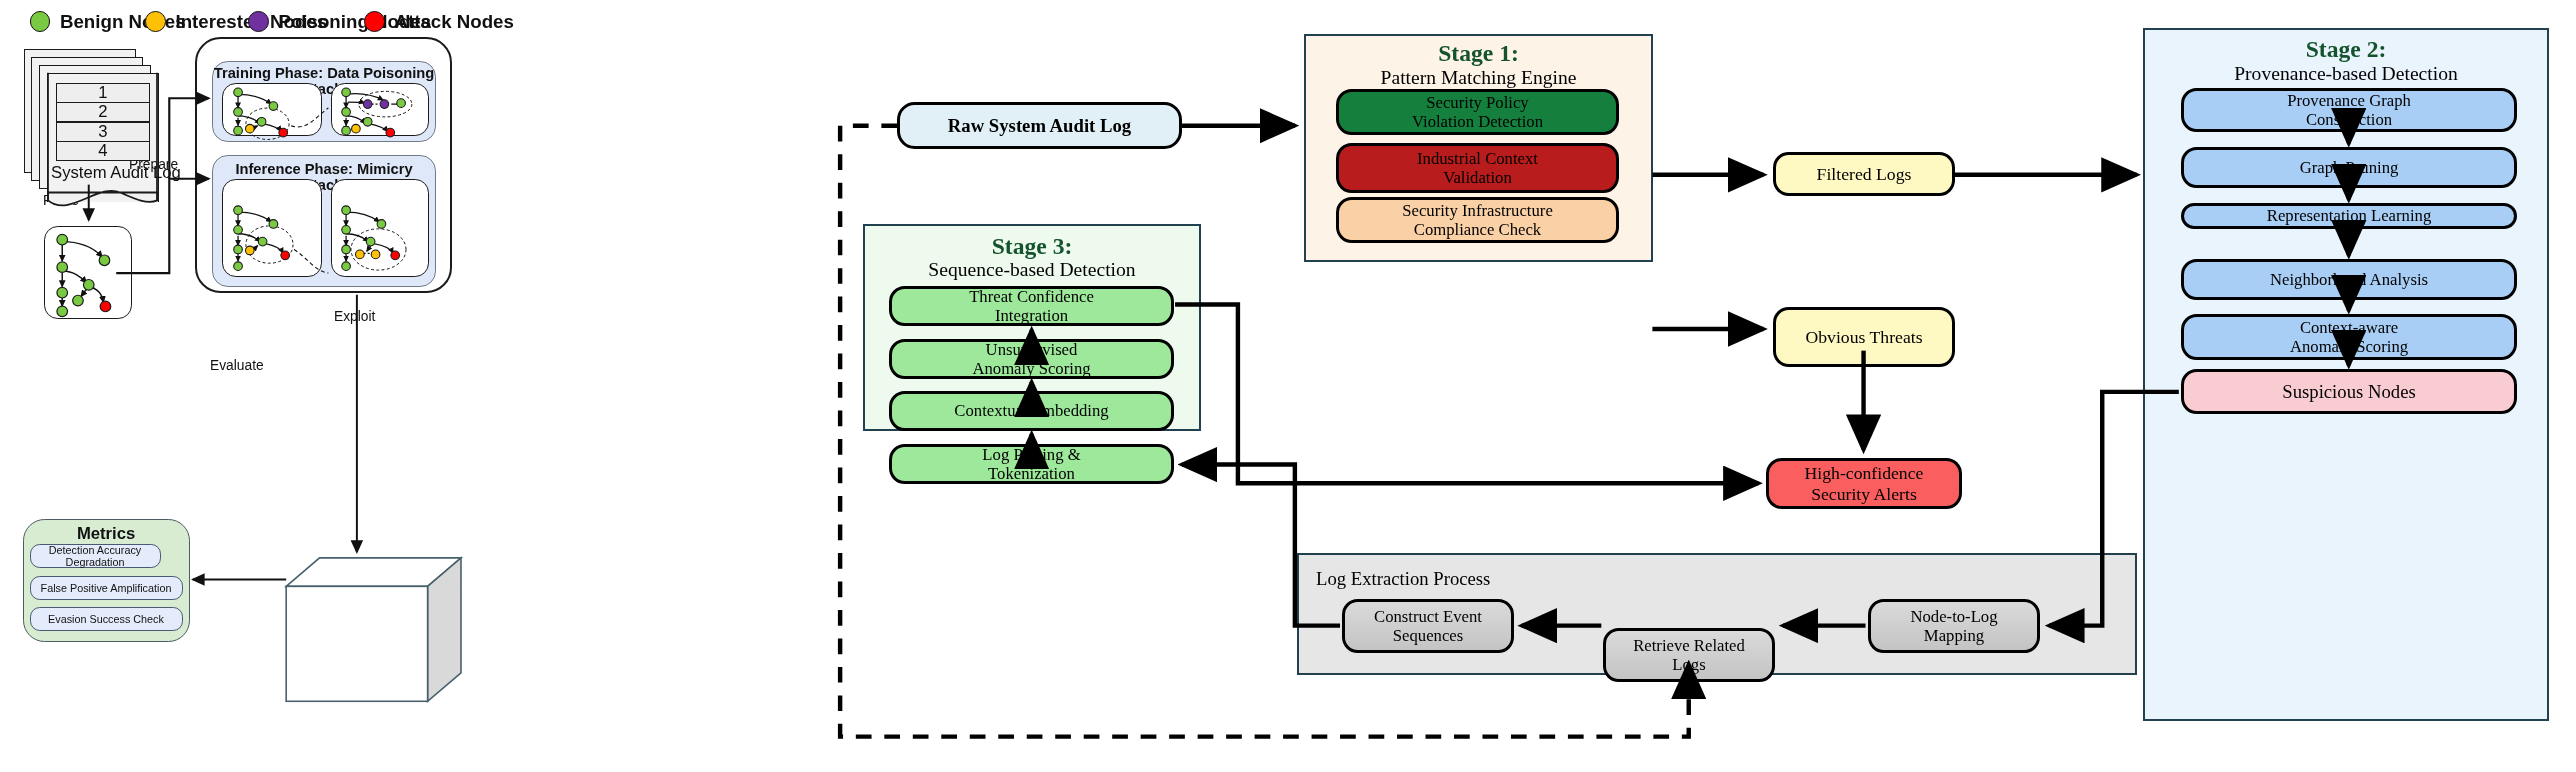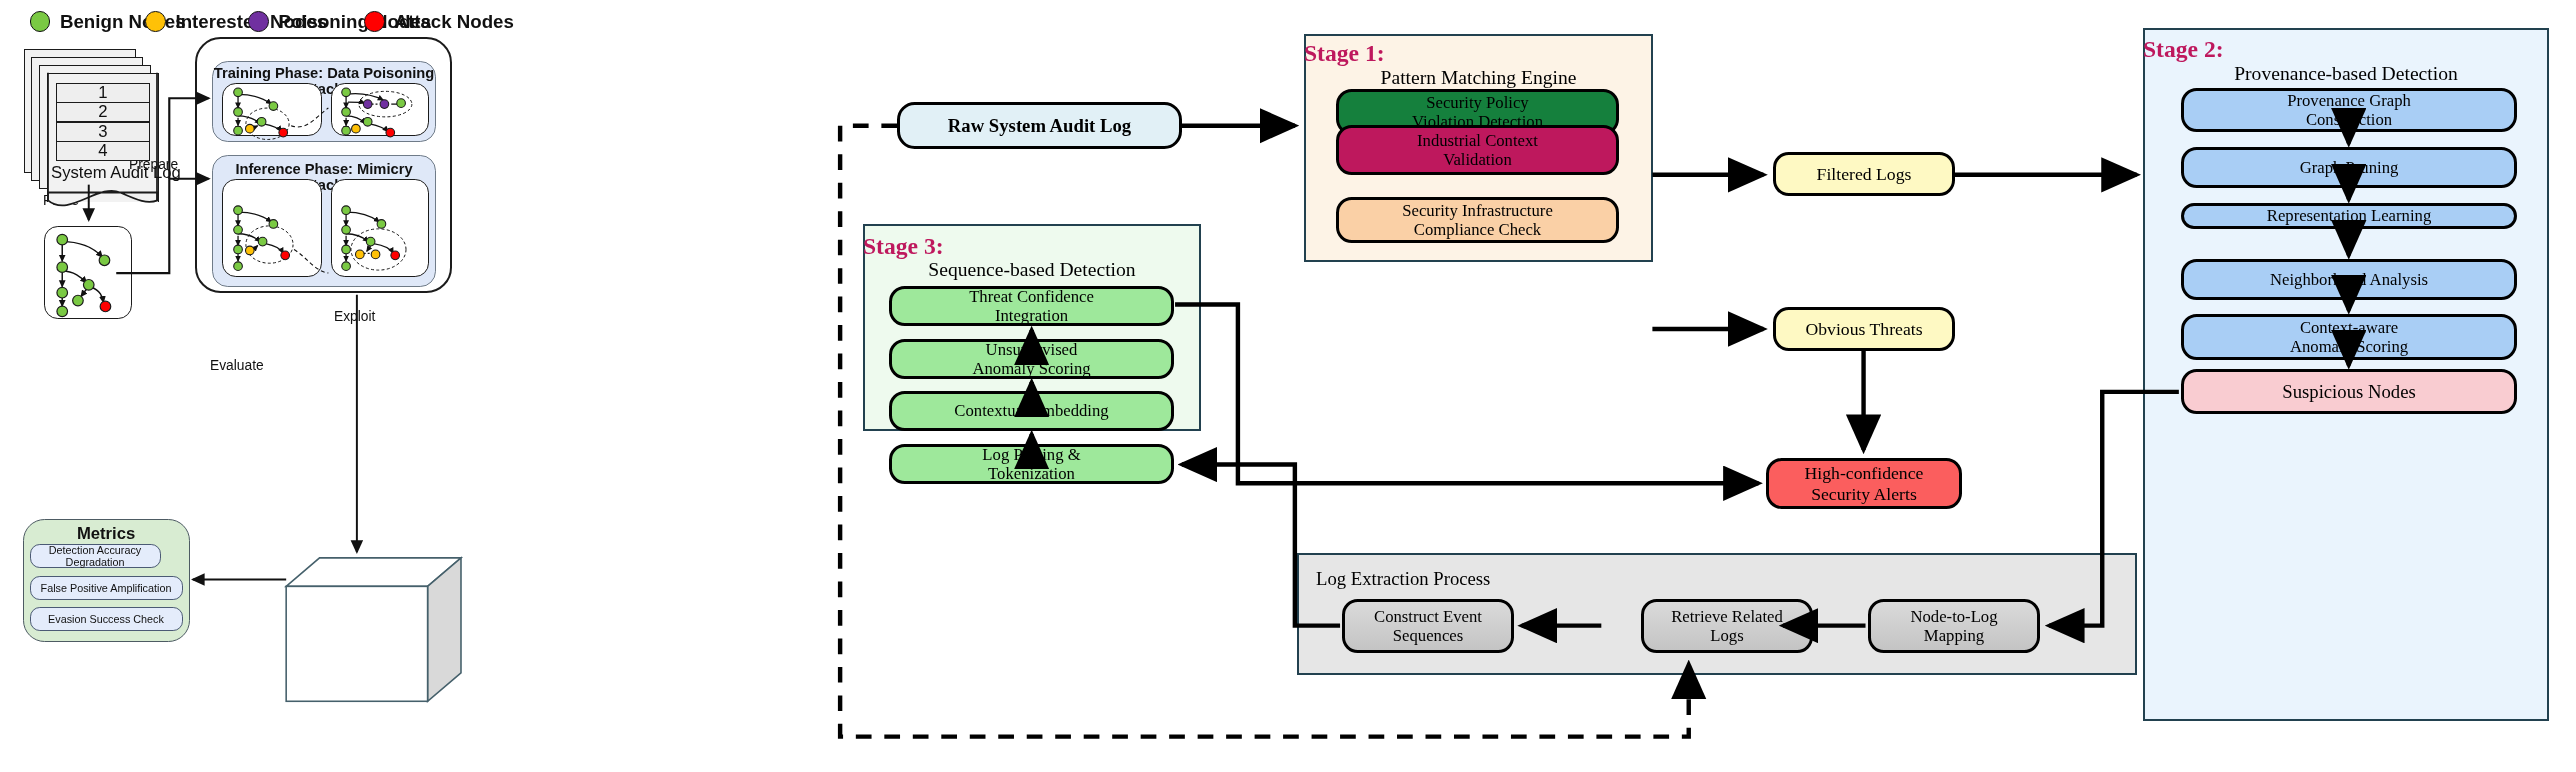--- a/index.html
+++ b/index.html
@@ -35,21 +35,21 @@
   
   .docSheet{position:absolute;background:#f2f2f2;border:1.8px solid #1b1b1b;}
   .docRow{position:absolute;background:#eeeeee;border:1.6px solid #1b1b1b;
           font-size:16.7px;color:#111;display:flex;align-items:center;justify-content:center;}
   .docCaption{position:absolute;font-size:16.7px;color:#111;white-space:nowrap;}
 
   .cube3dLabel{position:absolute;font-size:17.7px;color:#111;white-space:nowrap;}
 
   
   .stagePanel{border:2.9px solid #22414f;box-sizing:border-box;}
-  .stageTitleBig{font-size:29.5px;font-weight:700;color:#be185d;text-align:left;line-height:1.05;}
+  .stageTitleBig{font-size:29.5px;font-weight:700;color:#14532d;text-align:center;line-height:1.05;}
   .stageTitleSub{font-size:25.5px;color:#000;text-align:center;line-height:1.1;}
   .pill{border:3.3px solid #000;border-radius:15.7px;font-size:21.6px;color:#000;
         line-height:1.15;box-sizing:border-box;}
   .rawbox{border:3.3px solid #000;border-radius:17.7px;background:#e1f0f6;
           font-size:23.6px;font-weight:700;color:#000;box-sizing:border-box;}
   .greybox{border:3.3px solid #000;border-radius:15.7px;background:#fef9c3;
            font-size:22.6px;color:#000;box-sizing:border-box;}
   .redbox{border:3.3px solid #000;border-radius:15.7px;background:#fb5e5e;
           font-size:22.6px;color:#000;line-height:1.15;box-sizing:border-box;}
   .lepPanel{border:2.9px solid #22414f;background:#e6e6e6;box-sizing:border-box;}
@@ -249,21 +249,21 @@
       <circle cx="352" cy="271" r="4.4" fill="#7ac943" stroke="#1b1b1b" stroke-width="1.1"></circle>
       <circle cx="402" cy="260" r="4.4" fill="#ff0000" stroke="#1b1b1b" stroke-width="1.1"></circle>
     </g>
   </svg>
 
   <div class="stagePanel abs serif" style="left:1304px;top:34px;width:349px;height:228px;background:#fdf3e6;"></div>
   <div class="stageTitleBig abs serif" style="left:1304px;top:41px;width:349px;font-size:23.6px;">Stage 1:</div>
   <div class="stageTitleSub abs serif" style="left:1304px;top:67px;width:349px;font-size:19.6px;">Pattern Matching Engine</div>
   <div class="pill abs ctr serif" style="left:1336px;top:89px;width:283px;height:46px;background:#15803d;font-size:16.7px;white-space:pre-line;">Security Policy
 Violation Detection</div>
-  <div class="pill abs ctr serif" style="left:1336px;top:125px;width:283px;height:50px;background:#be185d;font-size:16.7px;white-space:pre-line;">Industrial Context
+  <div class="pill abs ctr serif" style="left:1336px;top:143px;width:283px;height:50px;background:#b91c1c;font-size:16.7px;white-space:pre-line;">Industrial Context
 Validation</div>
   <div class="pill abs ctr serif" style="left:1336px;top:197px;width:283px;height:46px;background:#fad0a6;font-size:16.7px;white-space:pre-line;">Security Infrastructure
 Compliance Check</div>
 
   <div class="stagePanel abs serif" style="left:863px;top:224px;width:338px;height:207px;background:#eefaee;"></div>
   <div class="stageTitleBig abs serif" style="left:863px;top:234px;width:338px;font-size:23.6px;">Stage 3:</div>
   <div class="stageTitleSub abs serif" style="left:863px;top:259px;width:338px;font-size:19.6px;">Sequence-based Detection</div>
   <div class="pill abs ctr serif" style="left:889px;top:286px;width:285px;height:40px;background:#9ee89b;font-size:16.7px;white-space:pre-line;">Threat Confidence
 Integration</div>
   <div class="pill abs ctr serif" style="left:889px;top:339px;width:285px;height:40px;background:#9ee89b;font-size:16.7px;white-space:pre-line;">Unsupervised
@@ -280,29 +280,29 @@
   <div class="pill abs ctr serif" style="left:2181px;top:147px;width:336px;height:41px;background:#a9cef5;font-size:16.7px;white-space:pre-line;">Graph Pruning</div>
   <div class="pill abs ctr serif" style="left:2181px;top:203px;width:336px;height:26px;background:#a9cef5;font-size:16.7px;white-space:pre-line;">Representation Learning</div>
   <div class="pill abs ctr serif" style="left:2181px;top:259px;width:336px;height:41px;background:#a9cef5;font-size:16.7px;white-space:pre-line;">Neighborhood Analysis</div>
   <div class="pill abs ctr serif" style="left:2181px;top:314px;width:336px;height:46px;background:#a9cef5;font-size:16.7px;white-space:pre-line;">Context-aware
 Anomaly Scoring</div>
   <div class="pill abs ctr serif" style="left:2181px;top:369px;width:336px;height:45px;background:#f9ccd1;font-size:18.7px;">Suspicious Nodes</div>
 
   <div class="rawbox abs ctr serif" style="left:897px;top:102px;width:285px;height:47px;font-size:18.7px;">Raw System Audit Log</div>
 
   <div class="greybox abs ctr serif" style="left:1773px;top:152px;width:182px;height:44px;font-size:17.7px;">Filtered Logs</div>
-  <div class="greybox abs ctr serif" style="left:1773px;top:307px;width:182px;height:44px;font-size:17.7px;">Obvious Threats</div>
+  <div class="greybox abs ctr serif" style="left:1773px;top:307px;width:182px;height:60px;font-size:17.7px;">Obvious Threats</div>
   <div class="redbox abs ctr serif" style="left:1766px;top:458px;width:196px;height:51px;font-size:17.7px;white-space:pre-line;">High-confidence
 Security Alerts</div>
 
   <div class="lepPanel abs serif" style="left:1297px;top:553px;width:840px;height:122px;"></div>
   <div class="lepTitle serif" style="left:1316px;top:568px;font-size:18.7px;">Log Extraction Process</div>
   <div class="lepPill abs ctr serif" style="left:1342px;top:599px;width:172px;height:54px;font-size:16.7px;white-space:pre-line;">Construct Event
 Sequences</div>
-  <div class="lepPill abs ctr serif" style="left:1603px;top:599px;width:172px;height:54px;font-size:16.7px;white-space:pre-line;margin-left:38px;">Retrieve Related
+  <div class="lepPill abs ctr serif" style="left:1603px;top:628px;width:172px;height:54px;font-size:16.7px;white-space:pre-line;">Retrieve Related
 Logs</div>
   <div class="lepPill abs ctr serif" style="left:1868px;top:599px;width:172px;height:54px;font-size:16.7px;white-space:pre-line;">Node-to-Log
 Mapping</div>
 
   <svg class="layer" style="z-index:6" viewBox="0 0 2622 786" width="2576" height="772">
     <defs>
       <marker id="ahB" markerWidth="9" markerHeight="9" refX="8" refY="4" orient="auto">
         <path d="M0,0 L9,4 L0,8 z" fill="#000"></path>
       </marker>
       <marker id="ahBu" markerWidth="9" markerHeight="9" refX="8" refY="4" orient="auto">

